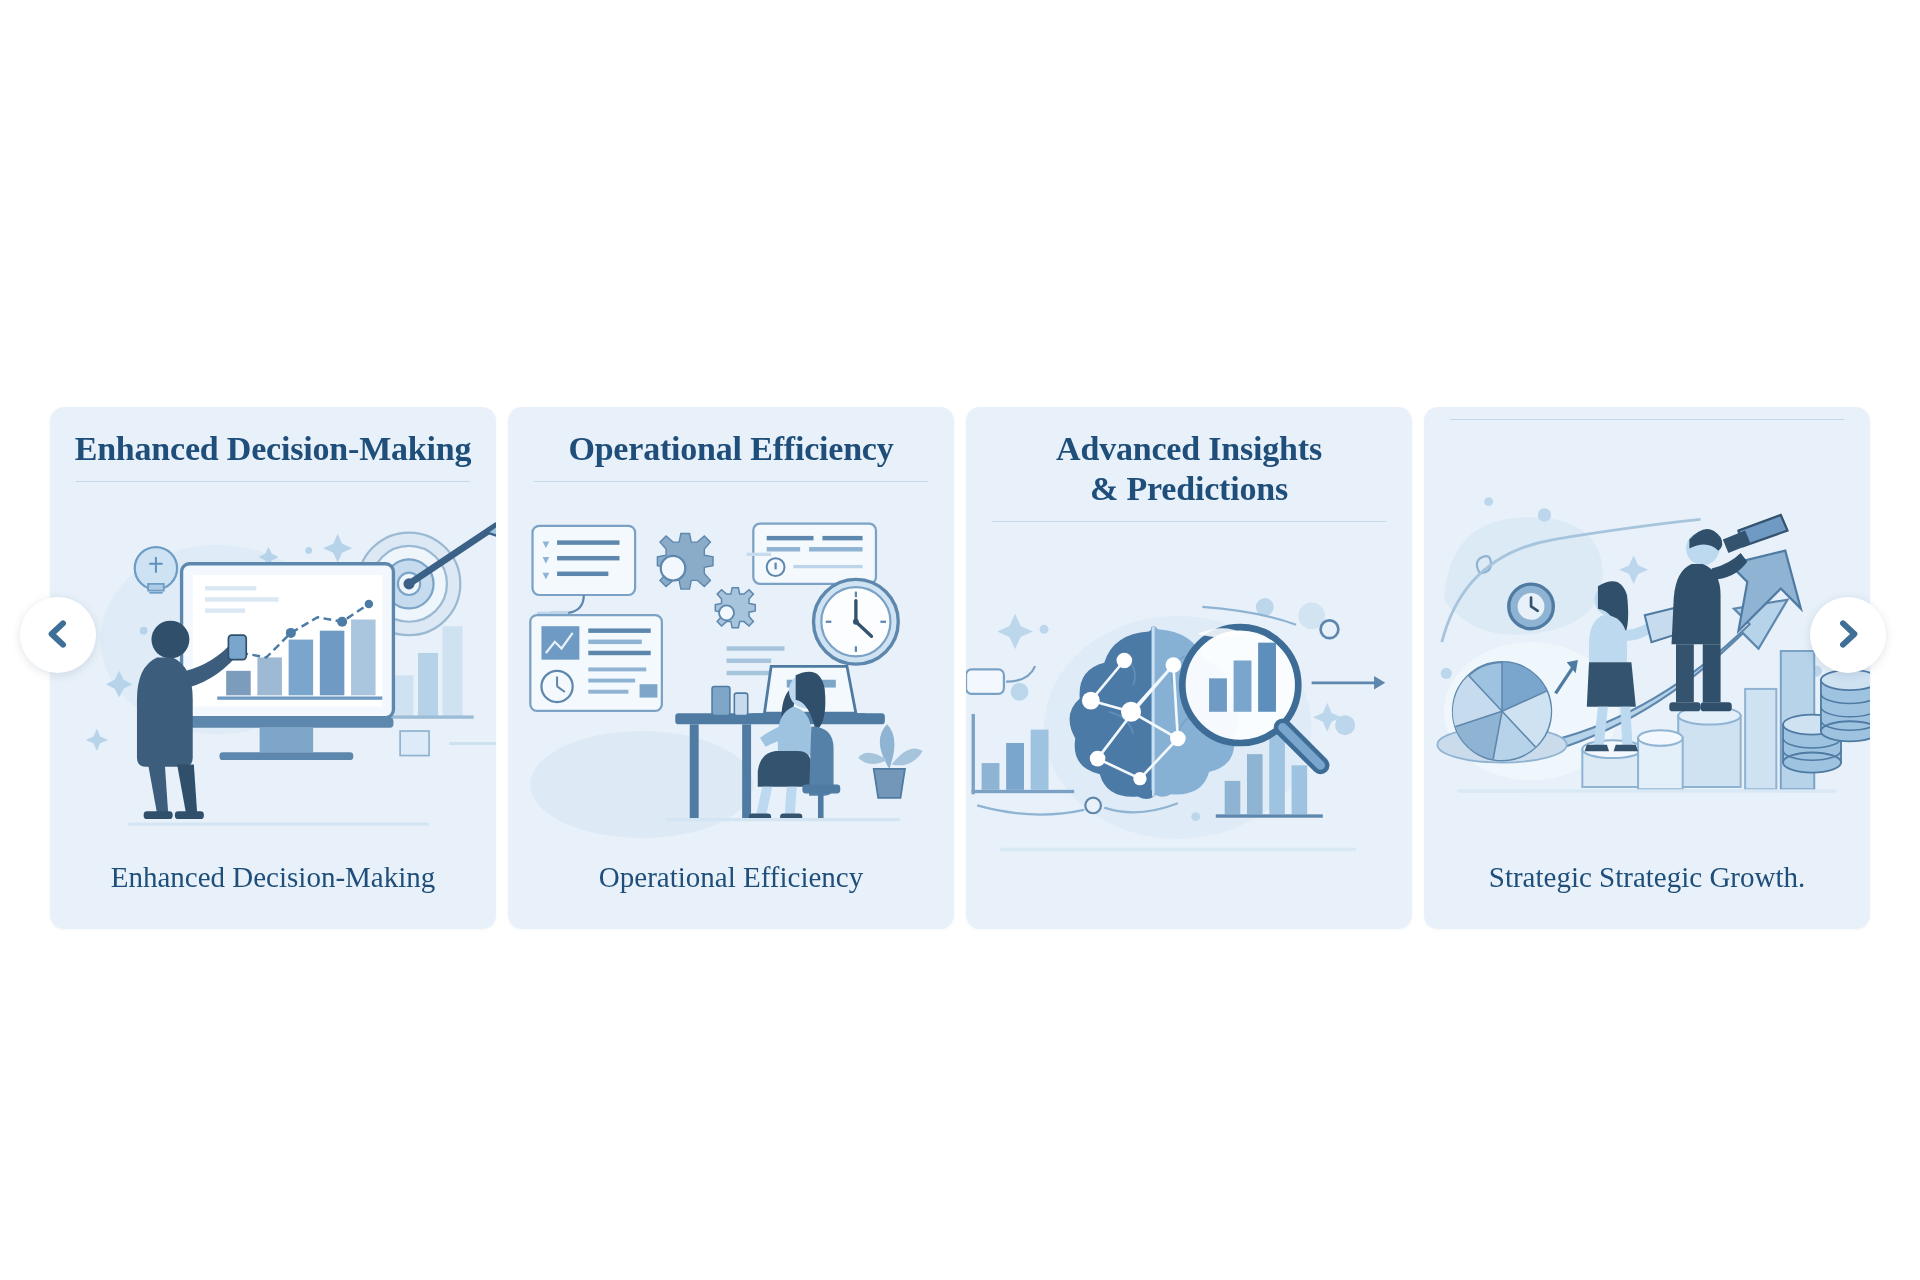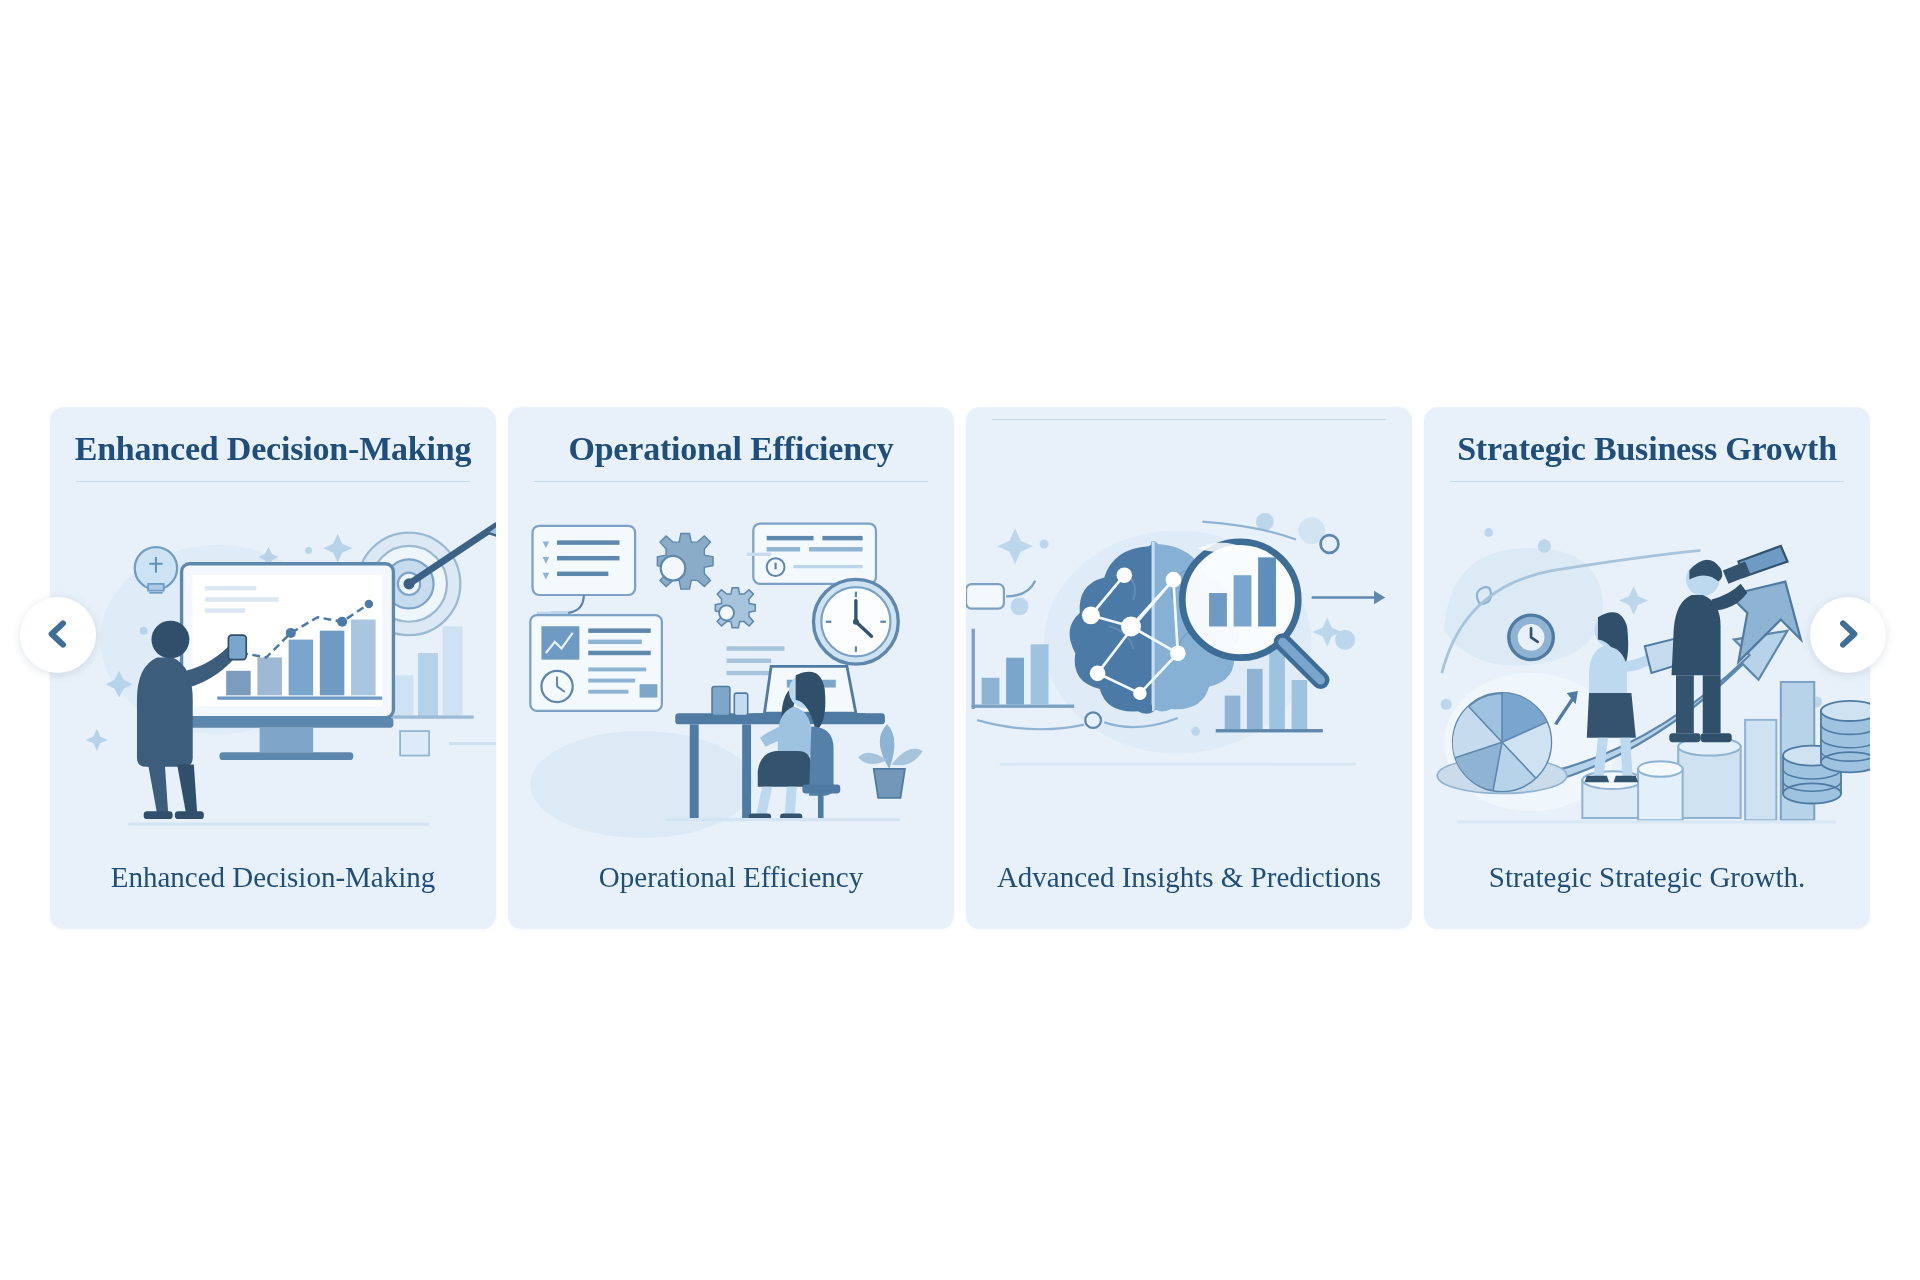--- a/index.html
+++ b/index.html
@@ -316,20 +316,24 @@
             <path d="M-2 -8 q-18 -12 -26 -2 q10 10 26 2z" fill="#a7c4dd"></path>
             <path d="M-14 0 l28 0 -4 26 -20 0z" fill="#7397b8" stroke="#4f7ba3" stroke-width="1.6"></path>
           </g>
           <rect x="142" y="280" width="210" height="3" rx="1.5" fill="#d3e4f2"></rect>
         </svg>
       </div>
       <div class="card-caption">Operational Efficiency</div>
     </div>
 
     <div class="card">
+      <div class="card-title">
+        <span>Advanced Insights</span><br>
+        <span>&amp; Predictions</span>
+      </div>
       <div class="card-divider"></div>
       <div class="card-art">
         <svg viewBox="0 0 400 260" preserveAspectRatio="xMidYMid meet" aria-hidden="true">
           <rect width="400" height="260" fill="#e8f1f9"></rect>
           <ellipse cx="190" cy="130" rx="120" ry="100" fill="#dfecf7"></ellipse>
 
           <g fill="#bcd7ec">
             <path d="M44 28 l5 11 11 5 -11 5 -5 11 -5 -11 -11 -5 11 -5z"></path>
             <path d="M324 108 l4 9 9 4 -9 4 -4 9 -4 -9 -9 -4 9 -4z"></path>
             <circle cx="70" cy="42" r="4"></circle>
@@ -403,25 +407,23 @@
             <path d="M284 130 l34 34" stroke="#7aa5cc" stroke-width="8" stroke-linecap="round"></path>
           </g>
 
           <g>
             <path d="M310 90 l62 0" stroke="#5e87ad" stroke-width="2.4"></path>
             <path d="M366 84 l10 6 -10 6z" fill="#5e87ad"></path>
           </g>
           <rect x="30" y="238" width="320" height="3" rx="1.5" fill="#d8e8f4"></rect>
         </svg>
       </div>
-      <div class="card-caption">Advanced Insights &amp; Predictions</div>
     </div>
 
     <div class="card">
-      <div class="card-title">Strategic Business Growth</div>
       <div class="card-divider"></div>
       <div class="card-art">
         <svg viewBox="0 0 400 300" preserveAspectRatio="xMidYMid meet" aria-hidden="true">
           <rect width="400" height="300" fill="#e8f1f9"></rect>
           <path d="M18 112 q4 -72 72 -74 q64 -2 70 44 q4 46 -48 58 q-64 14 -94 -28z" fill="#dceaf6"></path>
           <ellipse cx="96" cy="212" rx="78" ry="62" fill="#f0f7fc"></ellipse>
 
           <g fill="#bcd7ec">
             <path d="M188 72 l4 9 9 4 -9 4 -4 9 -4 -9 -9 -4 9 -4z"></path>
             <circle cx="58" cy="24" r="4"></circle>

